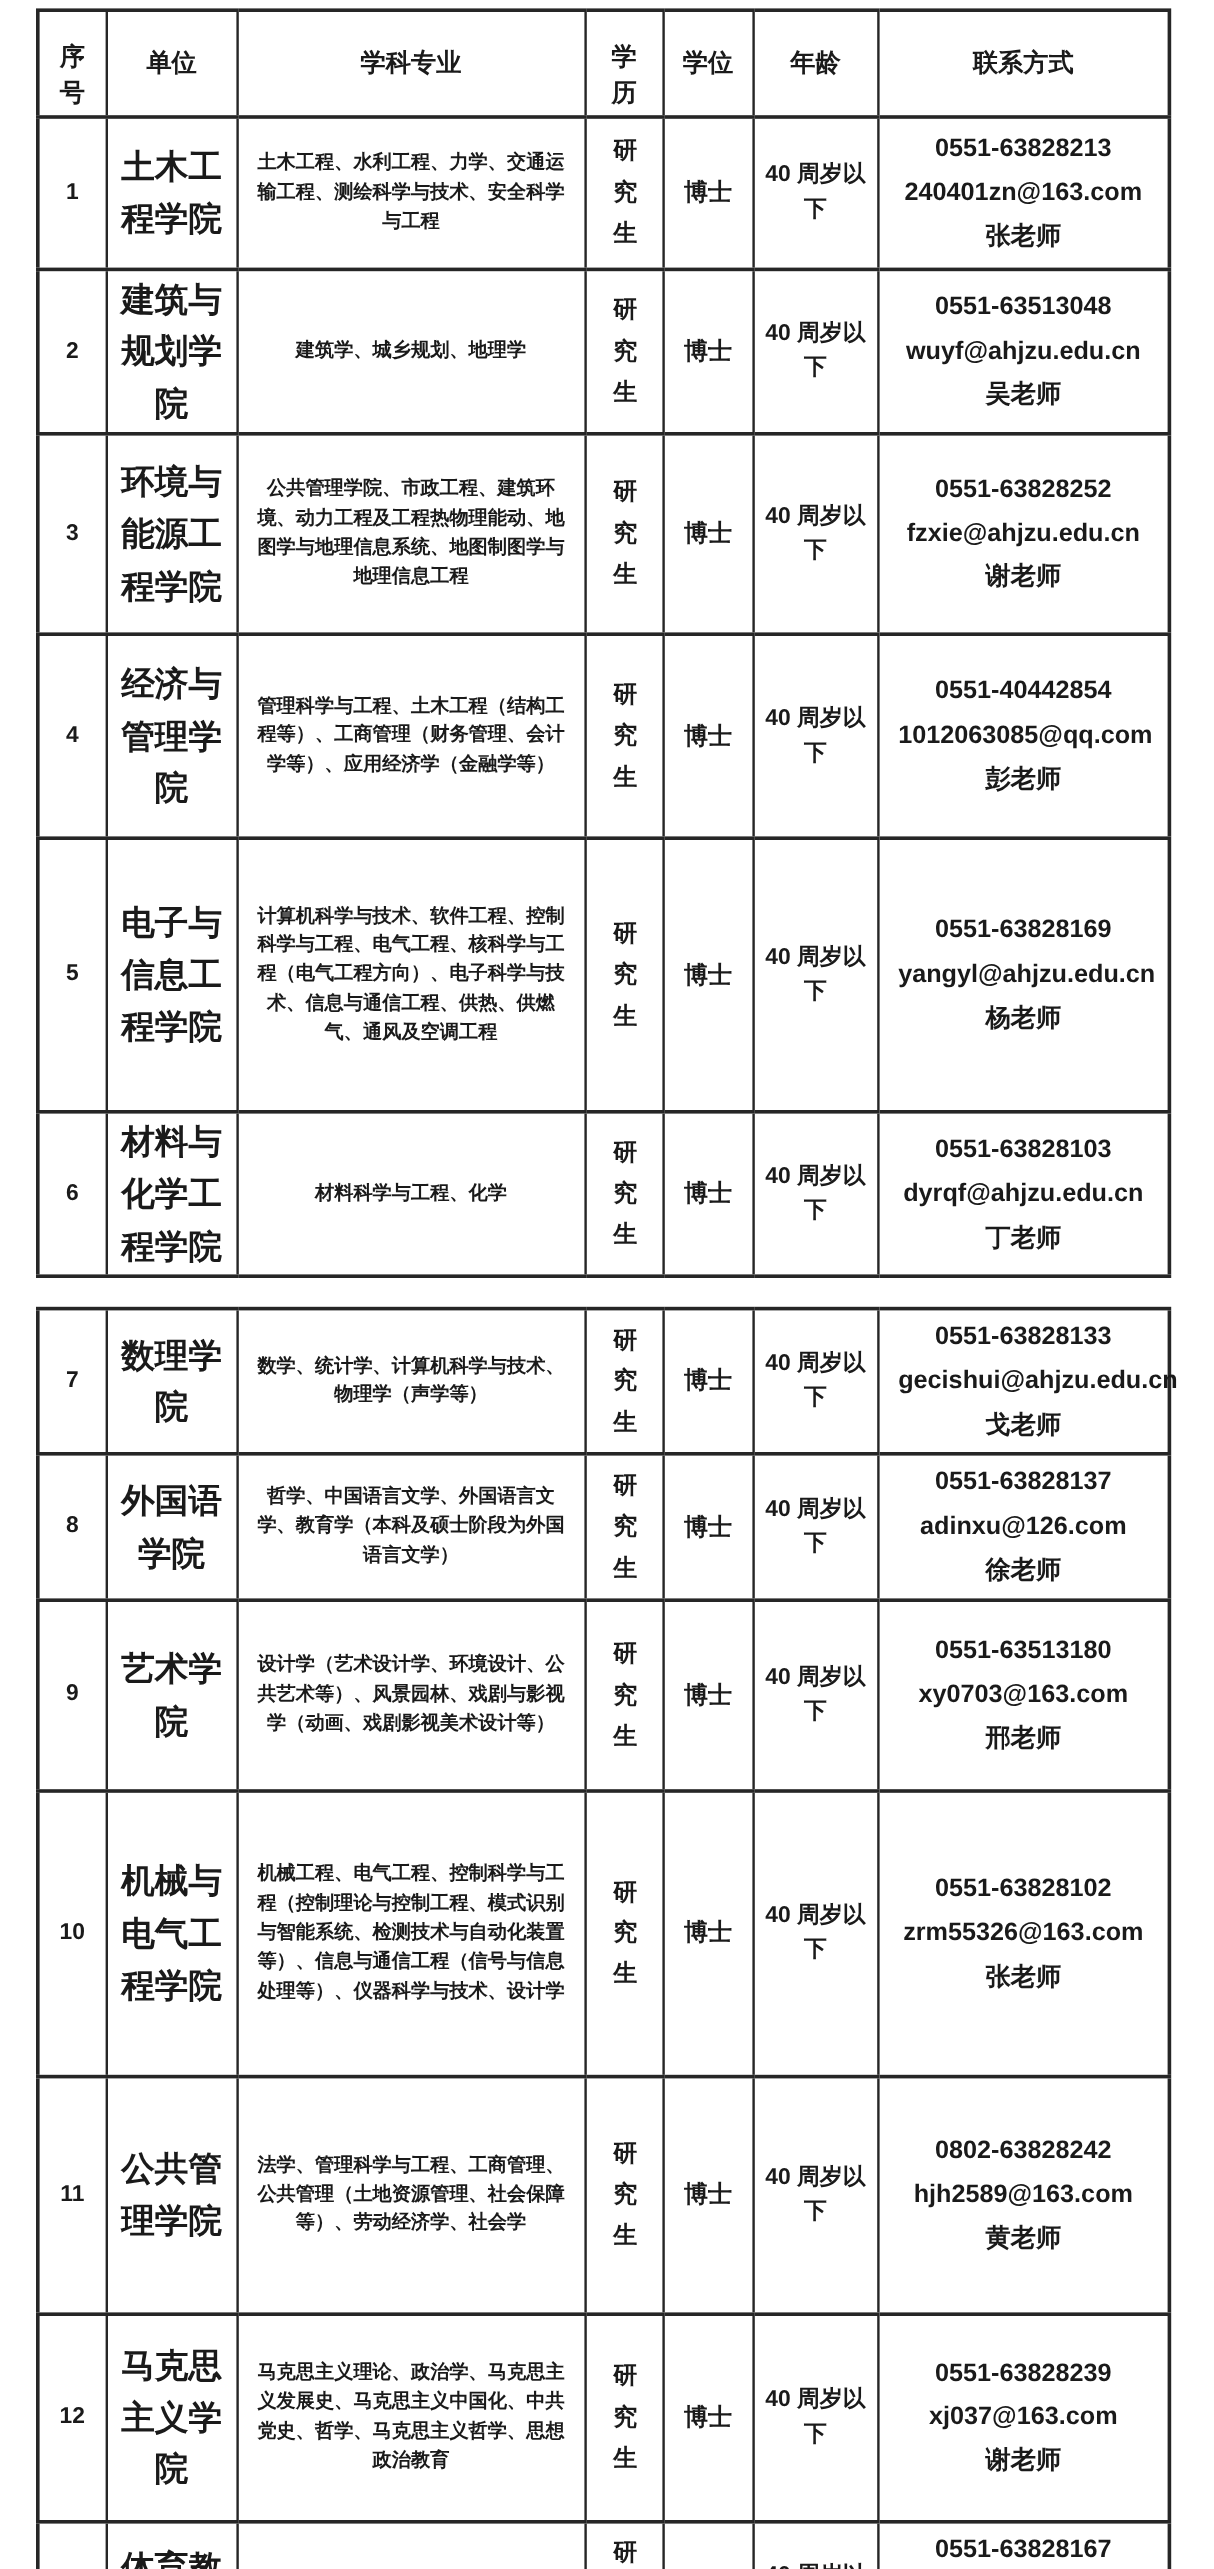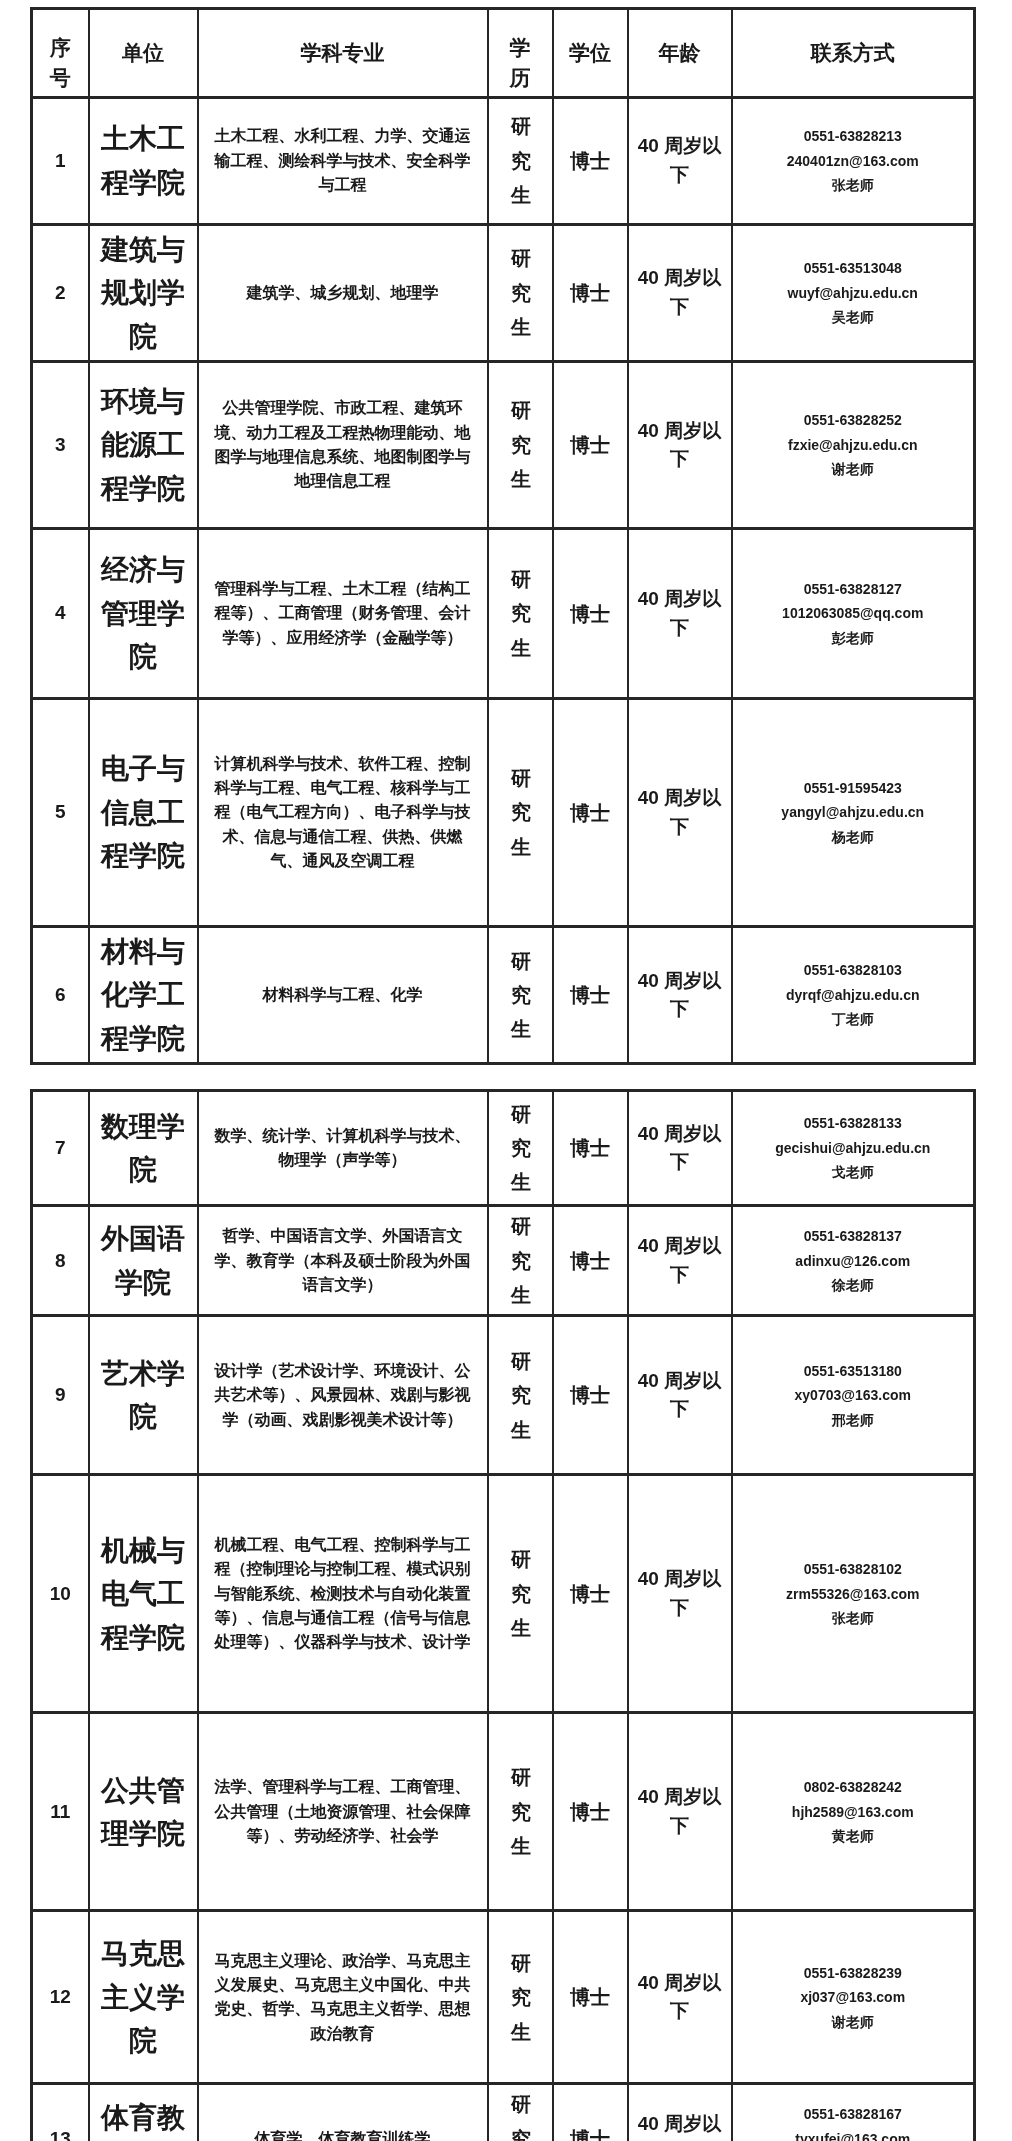--- a/index.html
+++ b/index.html
@@ -63,21 +63,21 @@
   .edu-inner {
     width: 1.1em;
     margin: 0 auto;
     word-break: break-all;
     line-height: 1.72;
     font-size: 20px;
     text-align: right;
   }
   td.degree-cell { font-size: 20px; }
   td.age-cell { padding: 2px 9px; font-size: 19px; line-height: 1.5; margin-left: 34px; }
-  td.contact-cell { font-size: 14px; line-height: 1.75; padding: 4px 16px; }
+  td.contact-cell { font-size: 21px; line-height: 1.75; padding: 4px 16px; }
   td.contact-cell div { white-space: nowrap; }
 </style>
 </head>
 <body>
 
 <div class="doc">
 
   <table class="rtable">
     <colgroup>
       <col style="width:57px">
@@ -156,38 +156,38 @@
           <td class="unit-cell">
             <div class="unit-inner">经济与管理学院</div>
           </td>
           <td class="majors-cell">管理科学与工程、土木工程（结构工程等）、工商管理（财务管理、会计学等）、应用经济学（金融学等）</td>
           <td class="education-cell">
             <div class="edu-inner">研究生</div>
           </td>
           <td class="degree-cell">博士</td>
           <td class="age-cell">40 周岁以下</td>
           <td class="contact-cell">
-            <div>0551-63828127</div>
+            <div>0551-40442854</div>
             <div>1012063085@qq.com</div>
             <div>彭老师</div>
           </td>
         </tr>
         <tr style="height: 228px;">
           <td class="serial-cell">5</td>
           <td class="unit-cell">
             <div class="unit-inner">电子与信息工程学院</div>
           </td>
           <td class="majors-cell">计算机科学与技术、软件工程、控制科学与工程、电气工程、核科学与工程（电气工程方向）、电子科学与技术、信息与通信工程、供热、供燃气、通风及空调工程</td>
           <td class="education-cell">
             <div class="edu-inner">研究生</div>
           </td>
           <td class="degree-cell">博士</td>
           <td class="age-cell">40 周岁以下</td>
           <td class="contact-cell">
-            <div>0551-91595423</div>
+            <div>0551-63828169</div>
             <div>yangyl@ahjzu.edu.cn</div>
             <div>杨老师</div>
           </td>
         </tr>
         <tr style="height: 107px;">
           <td class="serial-cell">6</td>
           <td class="unit-cell">
             <div class="unit-inner">材料与化学工程学院</div>
           </td>
           <td class="majors-cell">材料科学与工程、化学</td>

